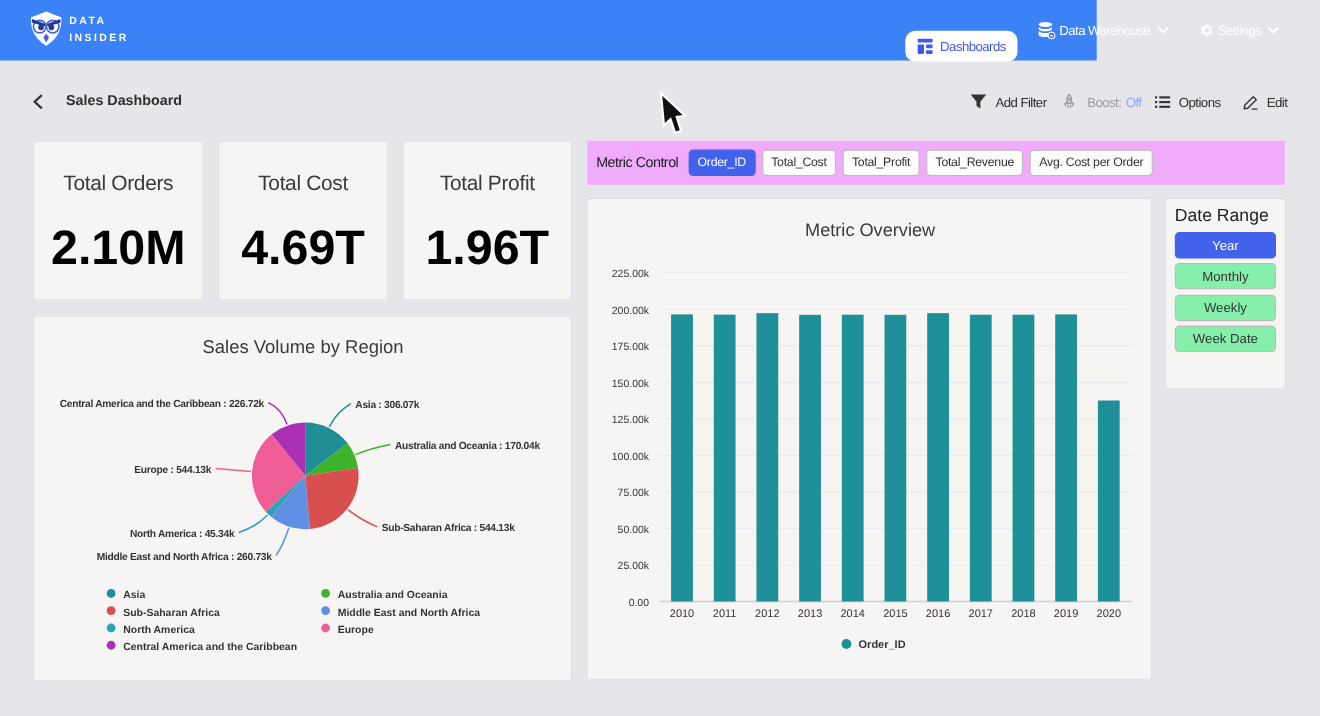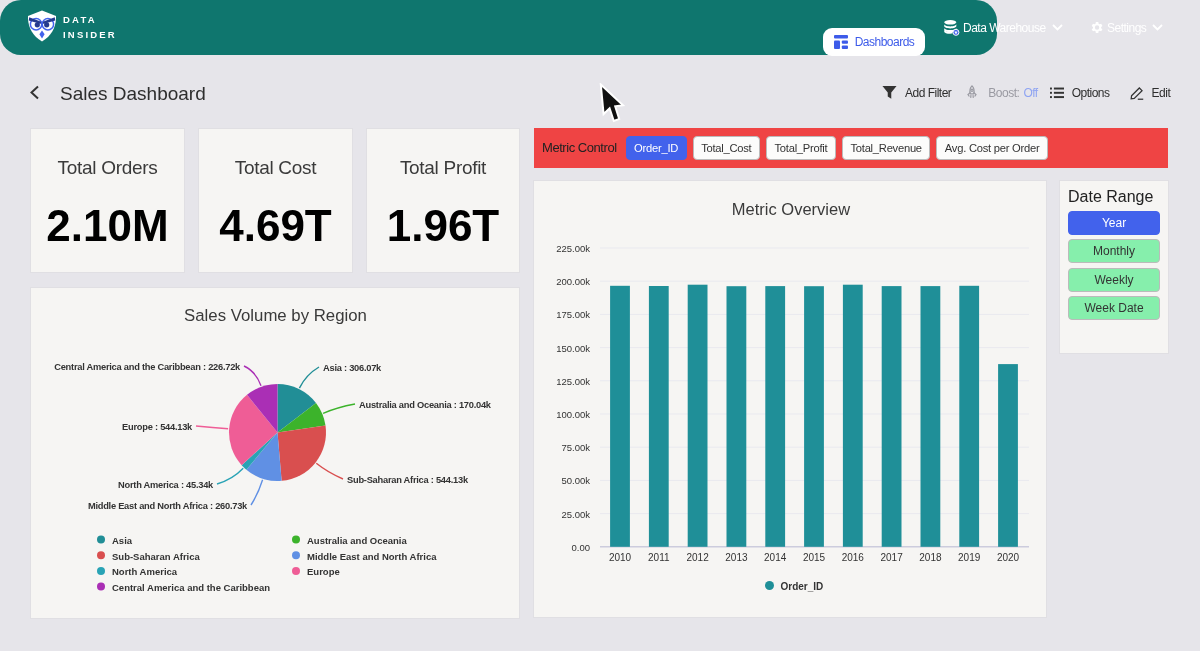--- a/index.html
+++ b/index.html
@@ -2,39 +2,39 @@
 <html><head>
 <meta charset="utf-8">
 <style>
 * { margin:0; padding:0; box-sizing:border-box; }
 html,body { width:1200px; height:651px; overflow:hidden; }
 body { font-family:"Liberation Sans", sans-serif; background:#E6E5EA; position:relative; }
 .abs { position:absolute; }
 .card { position:absolute; background:#F6F5F3; border:1px solid #E0DFE3; }
 
 
-.topbar { position:absolute; left:0; top:0; width:997px; height:55px; background:#0f766e;border-radius:21px; }
+.topbar { position:absolute; left:0; top:0; width:997px; height:55px; background:#3b82f6; }
 .logo { position:absolute; left:28px; top:10px; display:flex; align-items:flex-start; }
 .logotext { color:#fff; font-weight:bold; font-size:9.5px; letter-spacing:2.2px; line-height:15px; margin-left:7px; margin-top:1.5px; }
 .navright { position:absolute; left:823px; top:0; height:55px; display:flex; align-items:center; color:#fff; font-size:12px; letter-spacing:-0.5px; }
 .dashpill { background:#fff; color:#3D5BE9; border-radius:9px; width:102px; height:28px; display:flex; align-items:center; justify-content:center; gap:7px; font-size:12px; letter-spacing:-0.5px; font-weight:500;margin-top:28px; }
 .navitem { position:absolute; top:0; height:55px; display:flex; align-items:center; gap:6px; white-space:nowrap; }
 
 
-.h2title { position:absolute; left:60px; top:83px; font-size:19px; color:#2e2e2e; }
+.h2title { position:absolute; left:60px; top:83px; font-size:13px; color:#2e2e2e;font-weight:bold; }
 .tools { position:absolute; left:882px; top:84px; display:flex; align-items:center; font-size:12px; letter-spacing:-0.5px; color:#2e2e2e; }
 .tool { display:flex; align-items:center; gap:8px; white-space:nowrap; }
 
 
 .stat { text-align:center; }
 .stat .lbl { font-size:19px; letter-spacing:-0.3px; color:#3a3a3a; margin-top:28px; }
 .stat .val { font-size:44px; color:#000000; font-weight:bold; margin-top:22px; }
 
 
-.metricbar { position:absolute; left:534px; top:128px; width:634px; height:39.5px; background:#ef4444; display:flex; align-items:center; white-space:nowrap; }
+.metricbar { position:absolute; left:534px; top:128px; width:634px; height:39.5px; background:#f0abfc; display:flex; align-items:center; white-space:nowrap; }
 .metricbar .mlabel { font-size:13px; letter-spacing:-0.45px; color:#222; margin-left:8px; margin-right:9px; }
 .mbtn { border:1px solid #BBB; background:#FCFCFB; color:#333; border-radius:4px; font-size:11.2px; letter-spacing:-0.25px; padding:0 7.5px; margin-right:6px; height:24px; display:flex; align-items:center; }
 .mbtn.sel { background:#4262EC; color:#fff; border-color:#4262EC; }
 
 
 .dr-label { font-size:16px; color:#222; margin:7px 0 4px 8px; }
 .drbtn { display:block; width:92px; height:24px; margin:4.5px auto; border:1px solid #BBB; border-radius:4px; background:#86efac; color:#333; font-size:12px; text-align:center; line-height:23px; }
 .drbtn.sel { background:#4262EC; color:#fff; border-color:#4262EC; }
 </style>
 </head>

